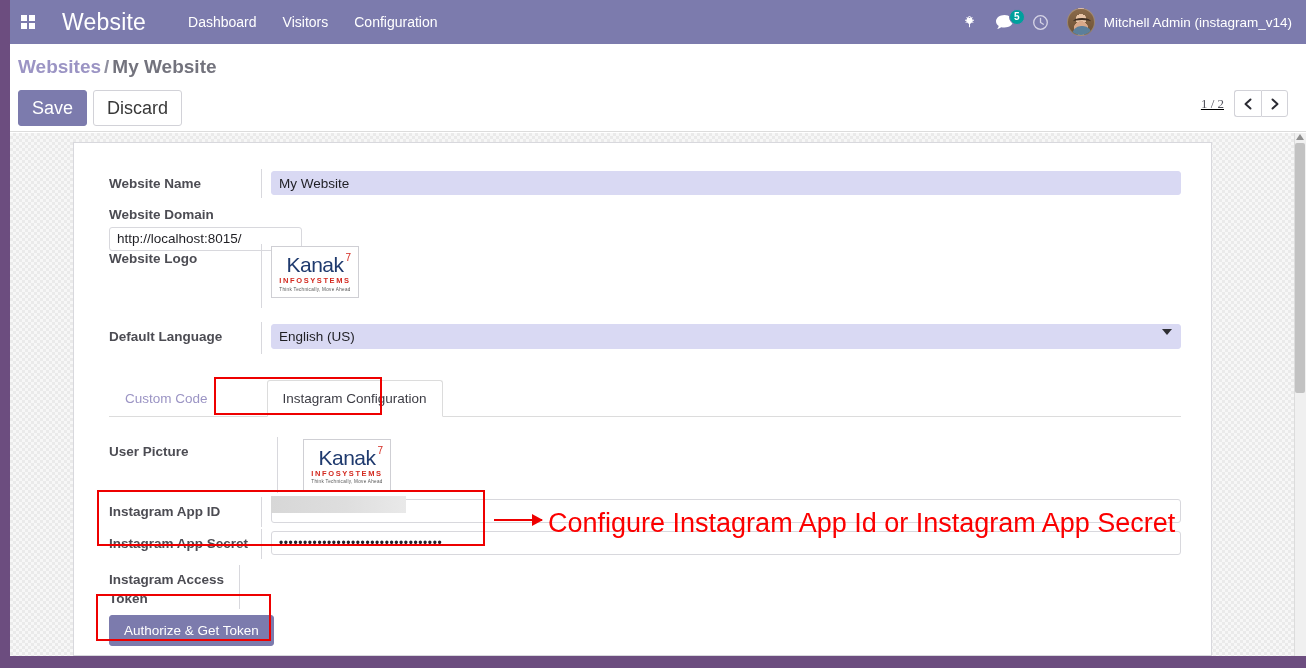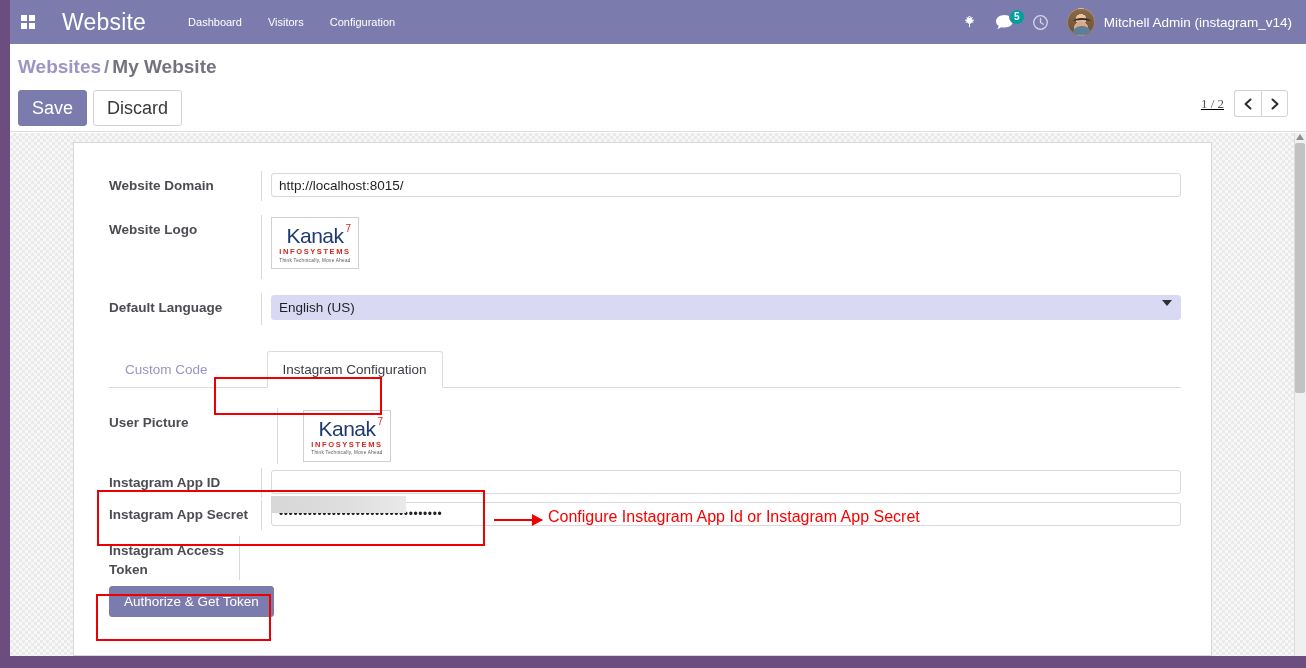--- a/index.html
+++ b/index.html
@@ -52,21 +52,21 @@
 
   .brand {
     font-size: 23px; font-weight: 400;
     color: #ffffff;
     margin-left: 16px; margin-right: 42px;
     letter-spacing: .2px;
     white-space: nowrap;
   }
   .nav-menu { display: flex; align-items: center; gap: 26px; }
   .nav-menu .nav-item {
-    font-size: 11px; color: #ffffff;
+    font-size: 14px; color: #ffffff;
     cursor: pointer; white-space: nowrap;
   }
 
   .nav-right {
     margin-left: auto;
     display: flex; align-items: center;
     padding-right: 14px; gap: 18px;
   }
   .nav-ico { position: relative; cursor: pointer; line-height: 0; }
   .badge {
@@ -311,21 +311,21 @@
   
   .anno-box {
     position: absolute;
     border: 2px solid #ee0000;
     pointer-events: none;
     z-index: 25;
   }
   .anno-text {
     position: absolute;
     color: #fb0000;
-    font-size: 16px;
+    font-size: 27px;
     font-family: "Liberation Sans", sans-serif;
     white-space: nowrap;
     z-index: 26;
   }
   .anno-arrow {
     position: absolute; z-index: 26;
     height: 2px; background: #ee0000;
   }
   .anno-arrow::after {
     content: ""; position: absolute;
@@ -444,22 +444,29 @@
 
     <div class="scrollbar-track">
       <div class="scrollbar-arrow"></div>
       <div class="scrollbar-thumb"></div>
     </div>
 
     <div class="sheet">
 
       <div class="form-inner">
 
-
-        <div class="frow" style="height:30px; margin-top:2px;">
+        <div class="frow" style="height:29px;">
+          <div class="flabel">Website Name</div>
+          <div class="fdivider"></div>
+          <div class="fctrl">
+            <input class="inp required" type="text" value="My Website" style="">
+          </div>
+        </div>
+
+        <div class="frow" style="height:30px; margin-top:2px;flex-direction:column;">
           <div class="flabel">Website Domain</div>
           <div class="fdivider"></div>
           <div class="fctrl">
             <input class="inp" type="text" value="http://localhost:8015/" style="">
           </div>
         </div>
 
         <div class="frow" style="margin-top:14px; min-height:64px;">
           <div class="flabel">Website Logo</div>
           <div class="fdivider"></div>

